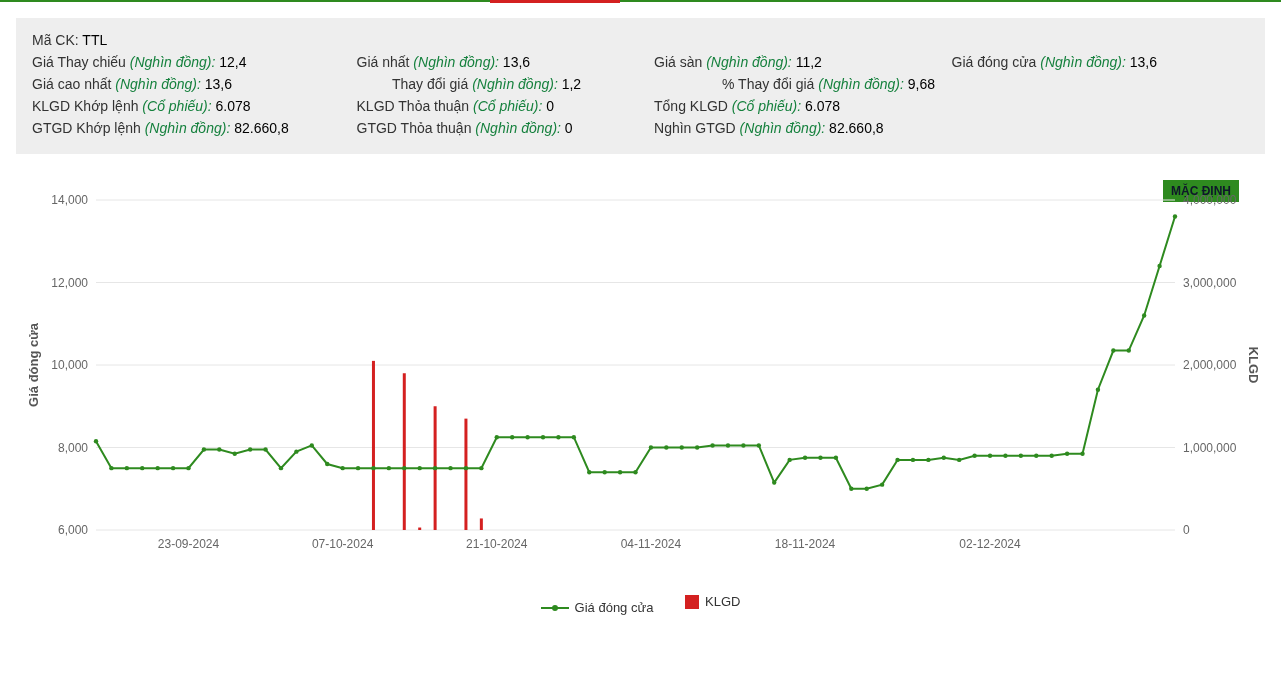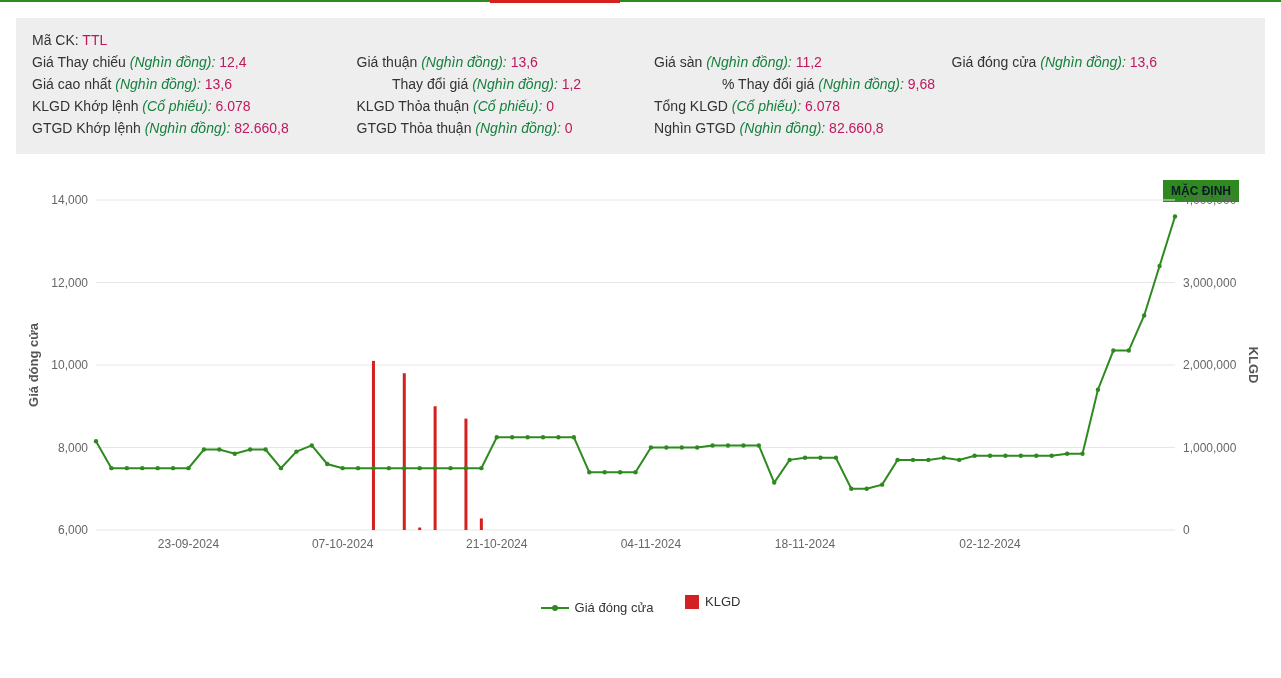--- a/index.html
+++ b/index.html
@@ -5,21 +5,21 @@
   * { box-sizing: border-box; }
   body { margin: 0; font-family: Arial, Helvetica, sans-serif; font-size: 14px; color: #333; background: #fff; padding: 0; width: 1281px; }
   .topline-green { position: relative; height: 2px; background: #2e8a1f; }
   .topline-red { position: absolute; left: 490px; width: 130px; height: 4px; top: -1px; background: #d42020; }
   .info-panel { margin: 16px; background: #eee; padding: 14px 16px 18px 16px; }
   .row { display: flex; margin-top: 6px; }
   .cell { width: 330px; }
   .cell.wide { width: 360px; }
   .label { font-weight: normal; }
   .unit { font-style: italic; color: #15803d; }
-  .val { color: #be185d; }
+  .val { color: #000000; }
   .ticker-row { margin-bottom: 6px; }
   .chart-wrap { margin: 0 16px 0 16px; position: relative; }
   .default-btn { position: absolute; right: 26px; top: 10px; background: #2e8a1f; color: #0f172a; font-size: 12px; font-weight: bold; padding: 4px 8px; border: none; cursor: pointer; }
   .chart-area { position: relative; height: 420px; margin-top: 4px; }
   svg { display: block; }
   .legend { text-align: center; font-size: 13px; margin-top: 4px; }
   .legend .item { display: inline-flex; align-items: center; margin: 0 14px; }
   .legend .line-sample { width: 28px; height: 2px; background: #2e8a1f; margin-right: 6px; position: relative; }
   .legend .line-sample::before { content:""; position:absolute; left: 50%; top: 50%; width: 6px; height: 6px; background:#2e8a1f; border-radius:50%; transform: translate(-50%,-50%); }
   .legend .bar-sample { width: 14px; height: 14px; background: #d42020; margin-right: 6px; }
@@ -31,21 +31,21 @@
   <div class="topline-red"></div>
 </div>
 
 <div class="info-panel">
   <div class="ticker-row">
     <span class="label">Mã CK:</span>
     <span class="val">TTL</span>
   </div>
   <div class="row">
     <div class="cell wide"><span class="label">Giá Thay chiếu</span> <span class="unit">(Nghìn đồng):</span> <span class="val">12,4</span></div>
-    <div class="cell"><span class="label">Giá thuận</span> <span class="unit">(Nghìn đồng):</span> <span class="val">13,6</span></div>
+    <div class="cell"><span class="label">Giá nhất</span> <span class="unit">(Nghìn đồng):</span> <span class="val">13,6</span></div>
     <div class="cell"><span class="label">Giá sàn</span> <span class="unit">(Nghìn đồng):</span> <span class="val">11,2</span></div>
     <div class="cell"><span class="label">Giá đóng cửa</span> <span class="unit">(Nghìn đồng):</span> <span class="val">13,6</span></div>
   </div>
   <div class="row">
     <div class="cell wide"><span class="label">Giá cao nhất</span> <span class="unit">(Nghìn đồng):</span> <span class="val">13,6</span></div>
     <div class="cell"><span class="label">Thay đổi giá</span> <span class="unit">(Nghìn đồng):</span> <span class="val">1,2</span></div>
     <div class="cell"><span class="label">% Thay đổi giá</span> <span class="unit">(Nghìn đồng):</span> <span class="val">9,68</span></div>
   </div>
   <div class="row">
     <div class="cell wide"><span class="label">KLGD Khớp lệnh</span> <span class="unit">(Cổ phiếu):</span> <span class="val">6.078</span></div>

